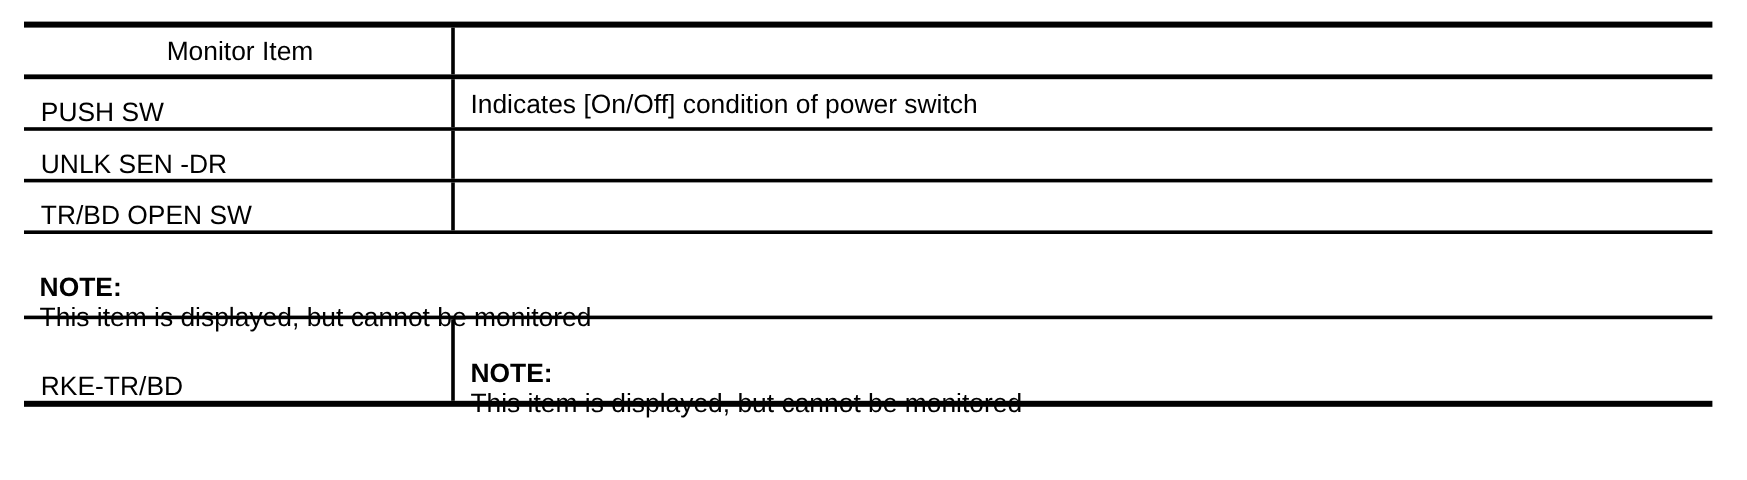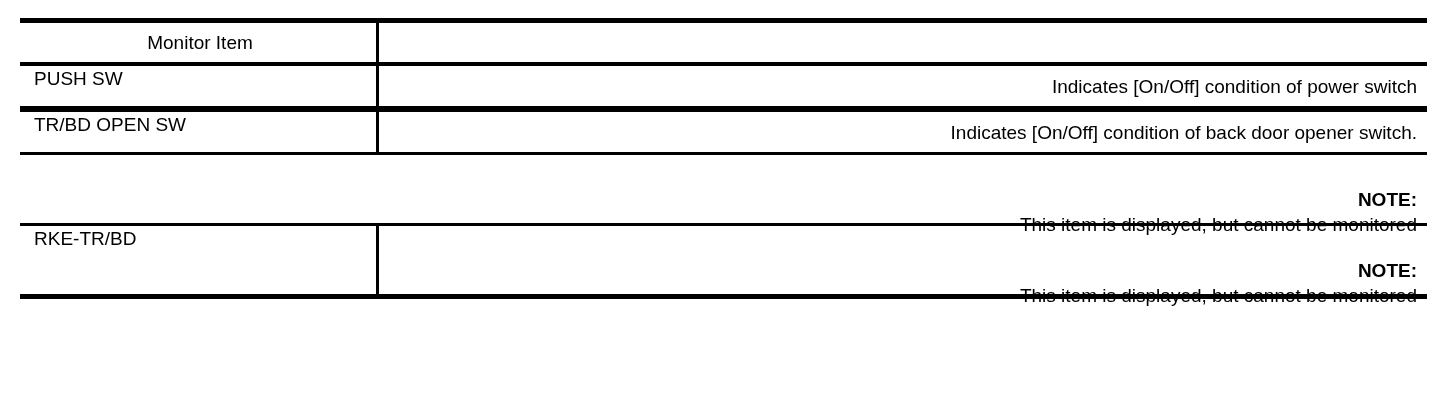--- a/index.html
+++ b/index.html
@@ -14,42 +14,41 @@
   .tbl {
     position: absolute;
     left: 20px; top: 18px;
     width: 1407px;
     border-top: 5px solid #000;
     border-bottom: 5px solid #000;
     background: #ffffff;
   }
   .row { display: flex; border-bottom: 3px solid #000; }
   .row.header-row { border-bottom: 4px solid #000; }
-  .row.last { border-bottom: none; gap: 34px; }
+  .row.last { border-bottom: none; }
   .cell-item {
     flex: none;
     width: 359px;
     border-right: 3px solid #000;
     display: flex;
-    align-items: flex-start;
+    align-items: flex-end;
     padding: 0 10px 0 14px;
   }
   .cell-contents {
     flex: 1;
     display: flex;
     flex-direction: column;
     justify-content: center;
     padding: 0 10px 0 13px;
-    align-items: flex-end;
   }
   .cell-item.center, .cell-contents.center { align-items: center; justify-content: center; text-align: center; }
   .h-header { height: 39px; }
   .h-single { height: 40px; }
   .h-double { height: 68px; }
-  .txt { font-size: 19px; line-height: 25px; color: #000; white-space: nowrap; }
+  .txt { font-size: 22px; line-height: 25px; color: #000; white-space: nowrap; }
   .note-label { font-weight: bold; margin-top: 45px; }
 </style>
 </head>
 <body>
 
 <div class="page">
   <div class="tbl">
 
     <div class="row header-row">
       <div class="cell-item center h-header">
@@ -60,29 +59,29 @@
     <div class="row">
       <div class="cell-item h-single">
         <span class="txt">PUSH SW</span>
       </div>
       <div class="cell-contents h-single">
         <span class="txt">Indicates [On/Off] condition of power switch</span>
       </div>
     </div>
 
     <div class="row">
+      <div class="cell-item h-single">
+        <span class="txt">UNLK SEN -DR</span>
+      </div>
     </div>
 
 
     <div class="row">
       <div class="cell-item h-single">
         <span class="txt">TR/BD OPEN SW</span>
-      </div>
-      <div class="cell-contents h-single">
-        <span class="txt">Indicates [On/Off] condition of back door opener switch.</span>
       </div>
     </div>
 
     <div class="row">
       <div class="cell-contents h-double">
         <span class="txt note-label">NOTE:</span>
         <span class="txt">This item is displayed, but cannot be monitored</span>
       </div>
     </div>
 

